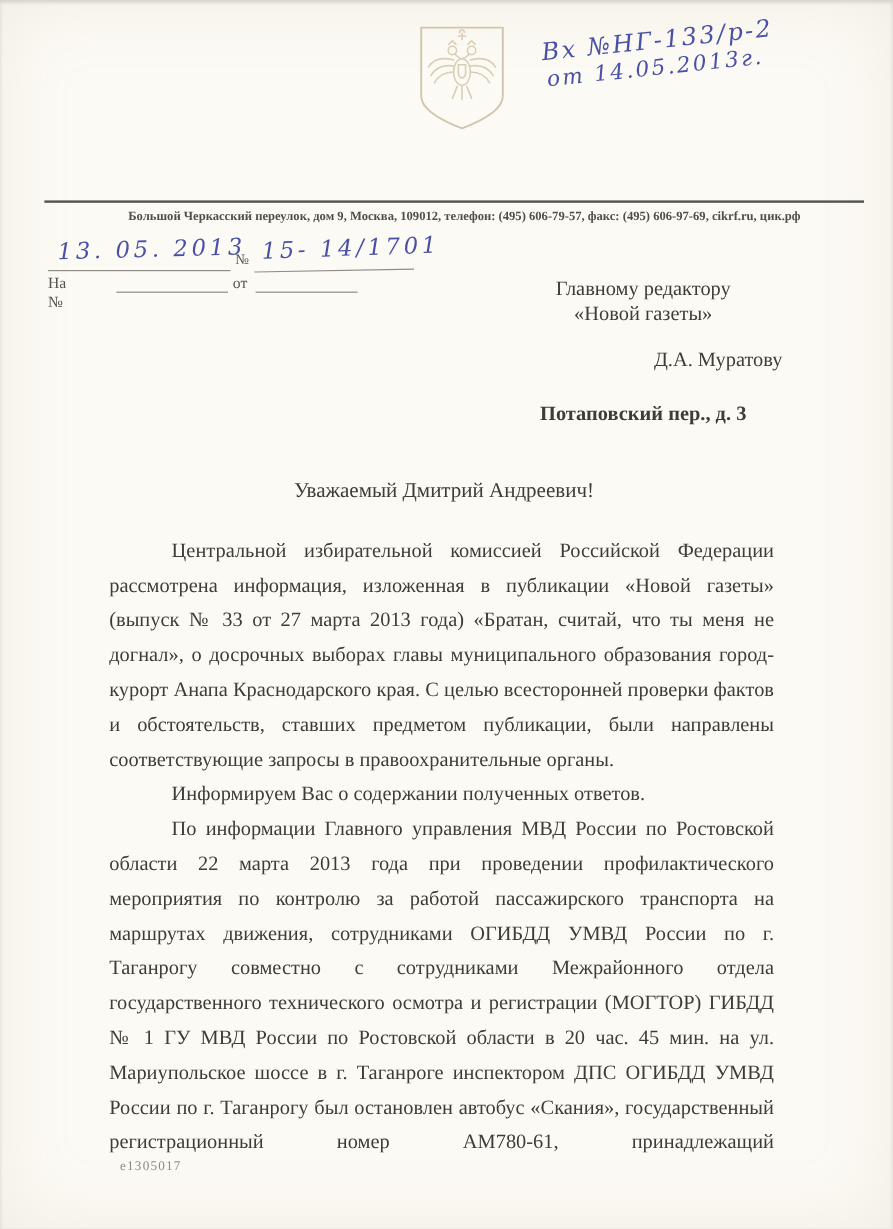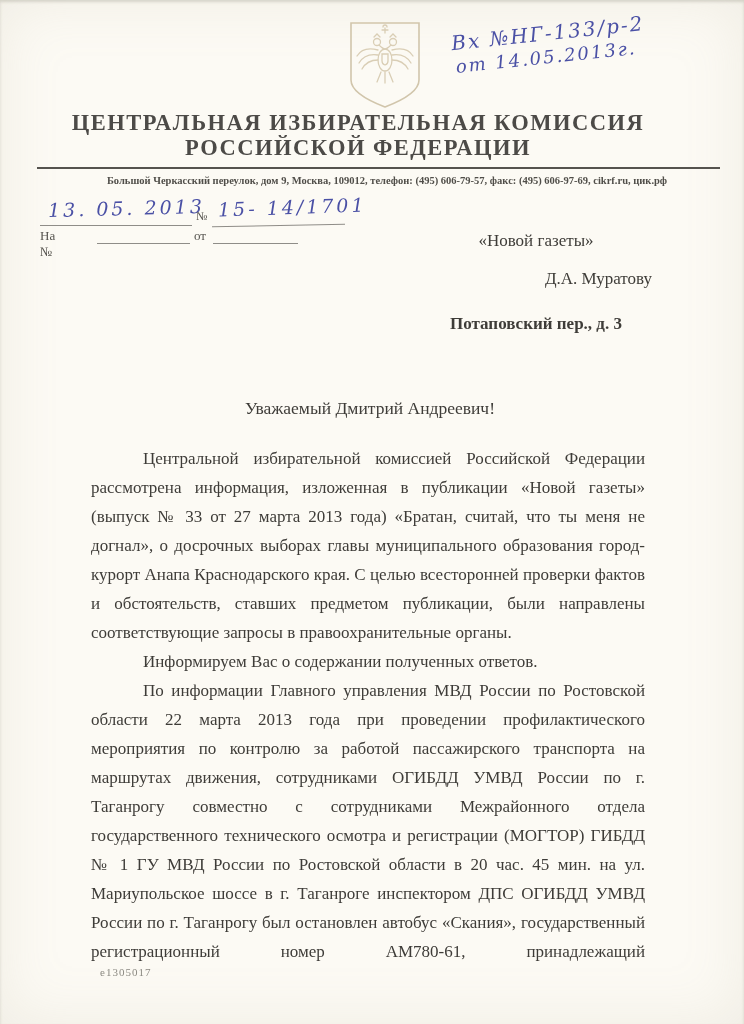--- a/index.html
+++ b/index.html
@@ -134,42 +134,39 @@
         <path d="M35 40 Q24 40 19 49"></path>
         <path d="M49 30 Q64 26 70 36"></path>
         <path d="M49 35 Q62 33 68 43"></path>
         <path d="M49 40 Q60 40 65 49"></path>
         <path d="M38 52 L34 62 M42 52 L42 63 M46 52 L50 62"></path>
         <path d="M39 34 h6 v7 q0 3 -3 4 q-3 -1 -3 -4 Z"></path>
       </g>
     </svg>
   </div>
 
-  <div class="title">
-    <div>ЦЕНТРАЛЬНАЯ ИЗБИРАТЕЛЬНАЯ КОМИССИЯ</div>
-    <div>РОССИЙСКОЙ ФЕДЕРАЦИИ</div>
-  </div>
 
   <div class="rule"></div>
 
   <div class="address">Большой Черкасский переулок, дом 9, Москва, 109012, телефон: (495) 606-79-57, факс: (495) 606-97-69, cikrf.ru, цик.рф</div>
 
   <div class="ref">
     <span class="hw hw-date">13. 05. 2013</span>
     <span class="ref-label lbl-no1">№</span>
     <span class="hw hw-num">15- 14/1701</span>
     <span class="uline u1"></span>
     <span class="uline u2"></span>
     <span class="ref-label lbl-nano">На №</span>
     <span class="ref-label lbl-ot">от</span>
     <span class="uline u3"></span>
     <span class="uline u4"></span>
   </div>
 
   <div class="recipient">
+    <div>Главному редактору</div>
     <div>«Новой газеты»</div>
     <div class="gap-md">Д.А. Муратову</div>
     <div class="gap-lg">Потаповский пер., д. 3</div>
   </div>
 
   <div class="salutation">Уважаемый Дмитрий Андреевич!</div>
 
   <div class="body-text">
     <p>Центральной избирательной комиссией Российской Федерации рассмотрена информация, изложенная в публикации «Новой газеты» (выпуск № 33 от 27 марта 2013 года) «Братан, считай, что ты меня не догнал», о досрочных выборах главы муниципального образования город-курорт Анапа Краснодарского края. С целью всесторонней проверки фактов и обстоятельств, ставших предметом публикации, были направлены соответствующие запросы в правоохранительные органы.</p>
     <p>Информируем Вас о содержании полученных ответов.</p>

